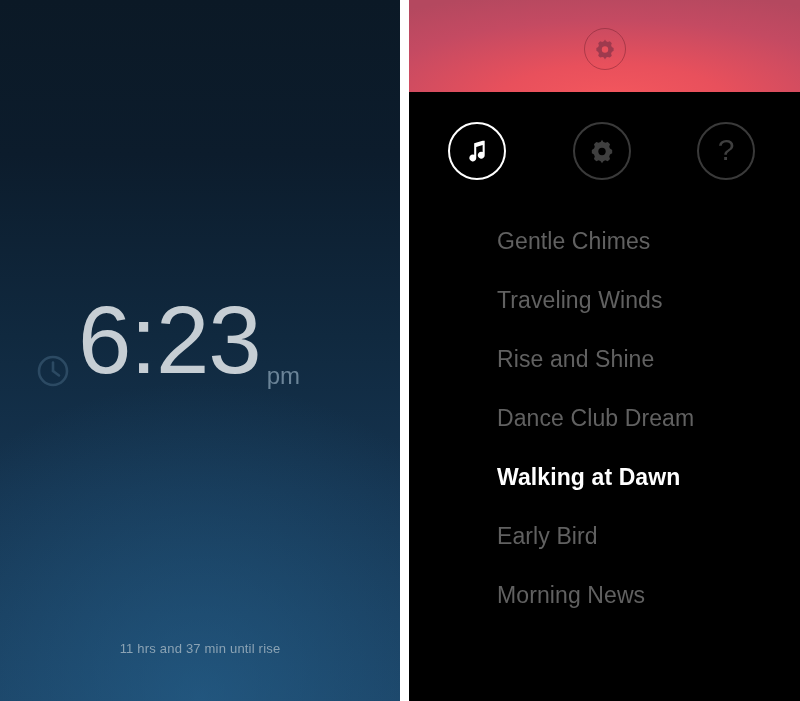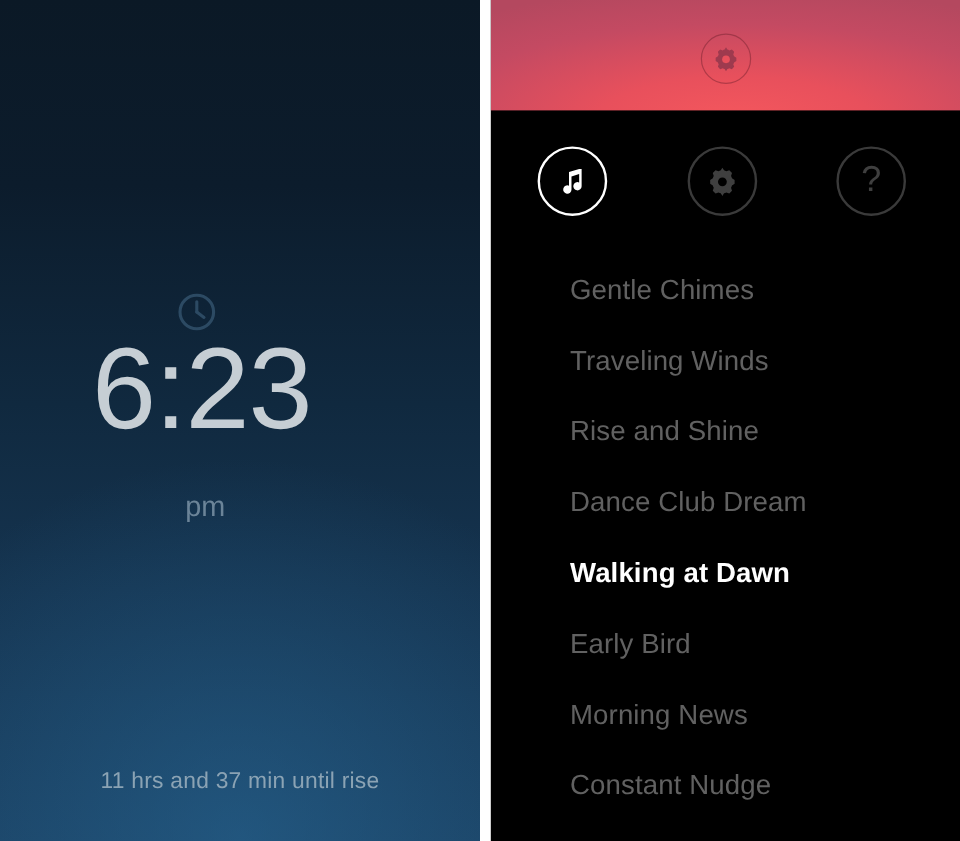--- a/index.html
+++ b/index.html
@@ -33,23 +33,22 @@
       linear-gradient(to bottom, #0b1926 0%, #0c1c2c 22%, #10293f 48%, #153450 70%, #1a4061 100%);
     overflow: hidden;
   }
   .clock-center {
     position: absolute;
     left: 0;
     top: 278px;
     width: 336px;
     height: 110px;
     display: flex;
-    align-items: center;
-    justify-content: center;
-    flex-direction: column;
+    align-items: flex-end;
+    justify-content: center;
   }
   .clock-glyph {
     width: 34px;
     height: 34px;
     margin-right: 8px;
     margin-top: 12px;
     flex: none;
   }
   .clock-glyph svg { display: block; }
   .time-value {
@@ -68,21 +67,21 @@
     margin-left: 6px;
     margin-top: 38px;
     white-space: nowrap;
   }
   .until-rise {
     position: absolute;
     left: 0;
     top: 641px;
     width: 400px;
     text-align: center;
-    font-size: 19px;
+    font-size: 13px;
     font-weight: 400;
     color: #8ba3b4;
     letter-spacing: 0.2px;
   }
 
   
   .sound-panel {
     position: absolute;
     left: 409px;
     top: 0;
@@ -149,21 +148,21 @@
   .sound-list {
     position: absolute;
     left: 0;
     top: 212px;
     width: 391px;
   }
   .sound-item {
     height: 59px;
     display: flex;
     align-items: center;
-    padding-left: 66px;
+    padding-left: 88px;
     box-sizing: border-box;
     font-size: 23px;
     font-weight: 400;
     color: #616161;
     letter-spacing: 0.1px;
     white-space: nowrap;
   }
   .sound-item.selected {
     color: #ffffff;
     font-weight: 700;
@@ -230,18 +229,17 @@
     </div>
 
     <div class="sound-list">
       <div class="sound-item">Gentle Chimes</div>
       <div class="sound-item">Traveling Winds</div>
       <div class="sound-item">Rise and Shine</div>
       <div class="sound-item">Dance Club Dream</div>
       <div class="sound-item selected">Walking at Dawn</div>
       <div class="sound-item">Early Bird</div>
       <div class="sound-item">Morning News</div>
-      <div class="sound-item">Constant Nudge</div>
     </div>
 
   </div>
 
 </div>
 
 </body></html>

